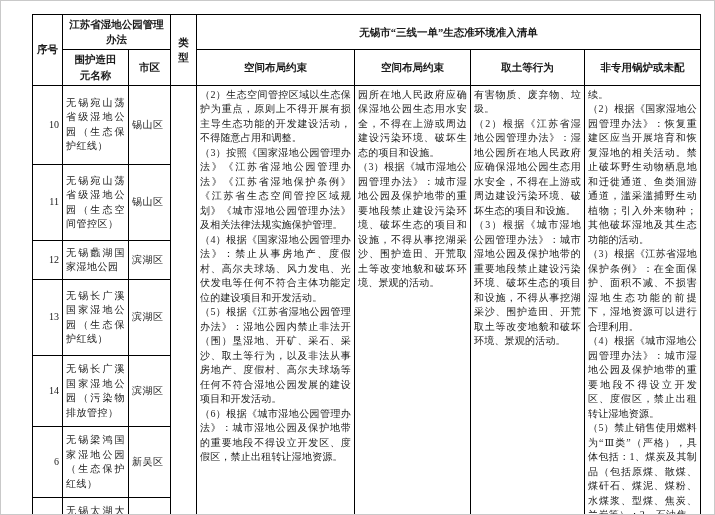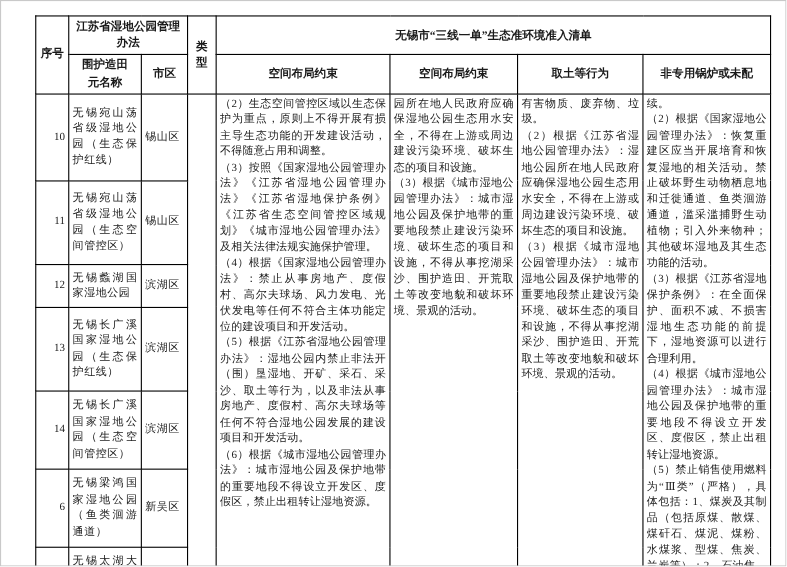--- a/index.html
+++ b/index.html
@@ -119,26 +119,26 @@
         <td class="c-name">无锡蠡湖国家湿地公园</td>
         <td class="c-dist">滨湖区</td>
       </tr>
       <tr style="height:68px">
         <td class="c-no">13</td>
         <td class="c-name">无锡长广溪国家湿地公园（生态保护红线）</td>
         <td class="c-dist">滨湖区</td>
       </tr>
       <tr style="height:60px">
         <td class="c-no">14</td>
-        <td class="c-name">无锡长广溪国家湿地公园（生态空间管控区）</td>
+        <td class="c-name">无锡长广溪国家湿地公园（污染物排放管控）</td>
         <td class="c-dist">滨湖区</td>
       </tr>
       <tr style="height:62px">
         <td class="c-no">6</td>
-        <td class="c-name">无锡梁鸿国家湿地公园（鱼类洄游通道）</td>
+        <td class="c-name">无锡梁鸿国家湿地公园（生态保护红线）</td>
         <td class="c-dist">新吴区</td>
       </tr>
       <tr style="height:56px">
         <td class="c-no">16</td>
         <td class="c-name">无锡太湖大溪港省级湿地公园（生态保护红</td>
         <td class="c-dist">新吴区</td>
       </tr>
     </tbody>
   </table>
 </div>

